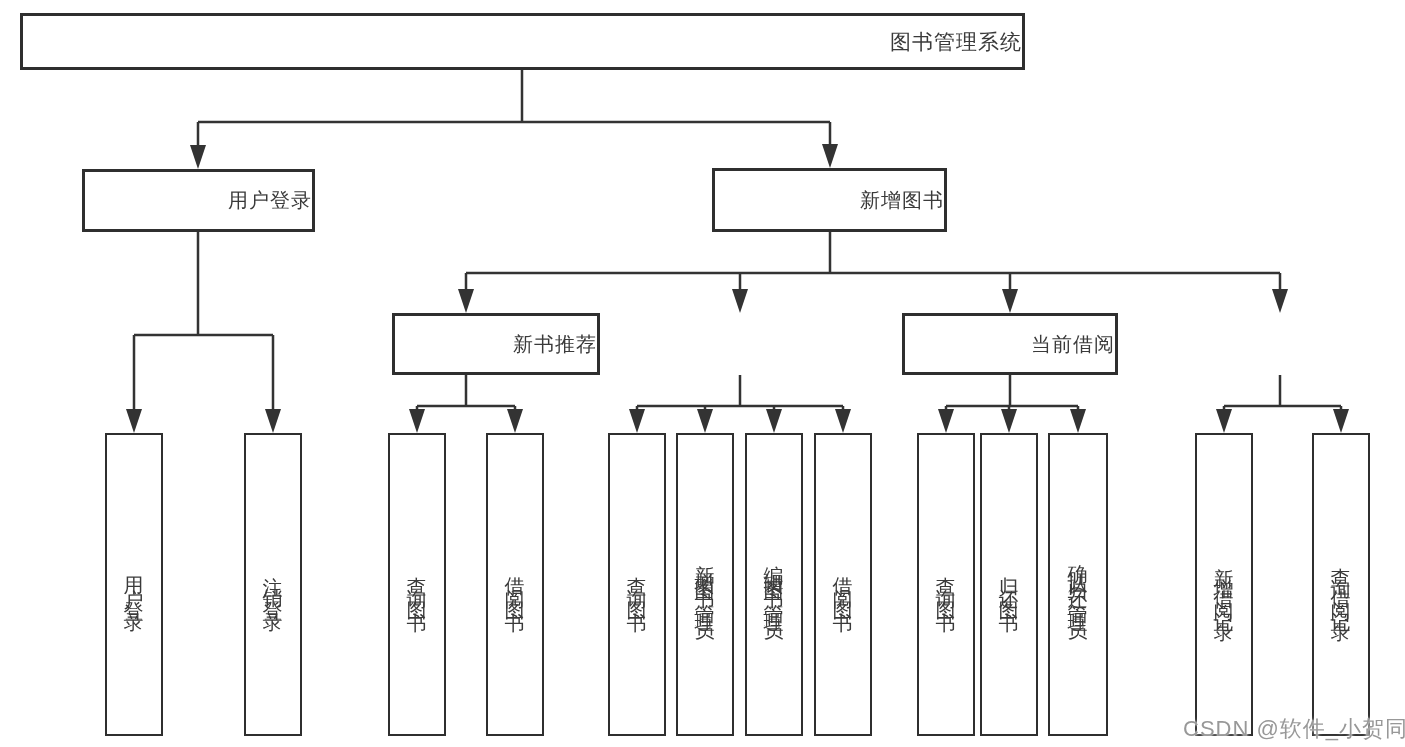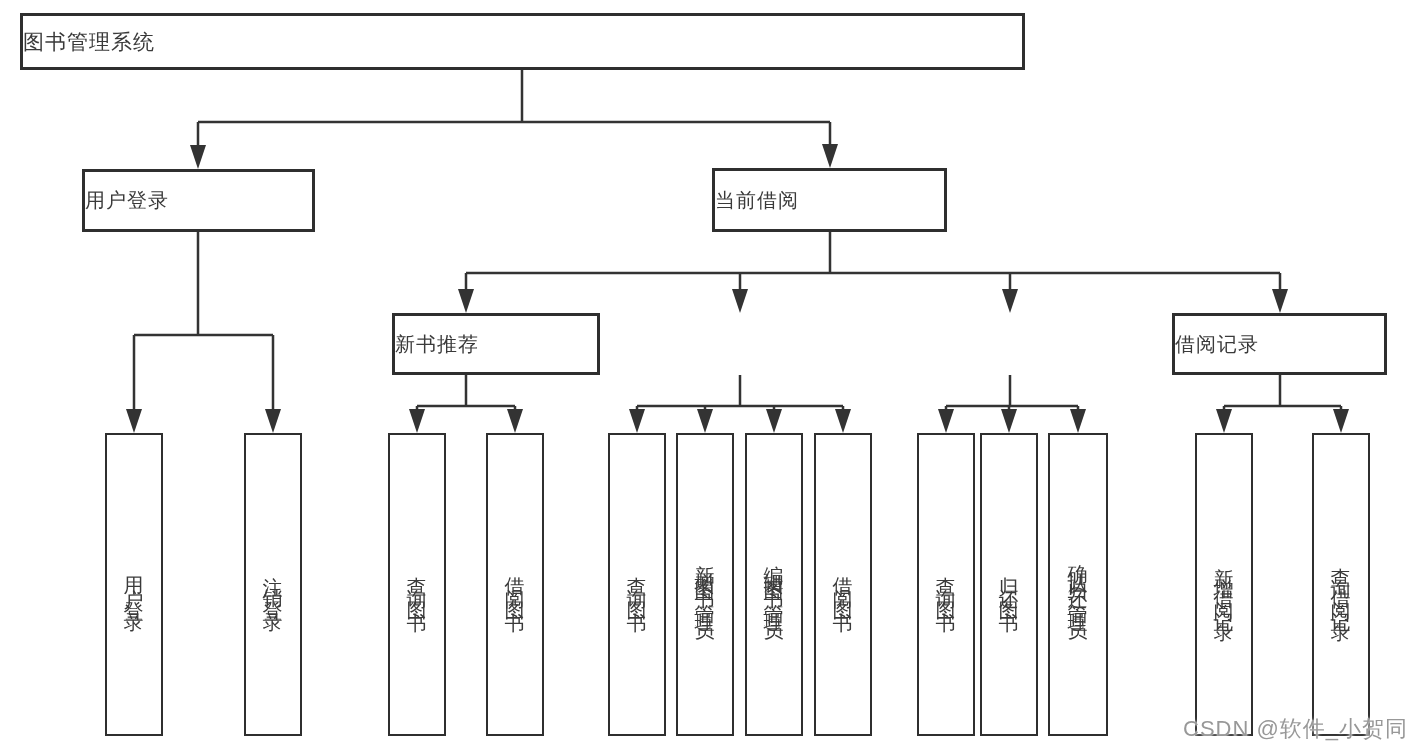--- a/index.html
+++ b/index.html
@@ -8,21 +8,21 @@
     width:1405px;height:747px;
     background:#ffffff;
     font-family:"Liberation Sans","DejaVu Sans",sans-serif;
     overflow:hidden;
   }
   .node{
     position:absolute;
     box-sizing:border-box;
     border:3px solid #2f2f2f;
     background:#ffffff;
-    display:flex;align-items:center;justify-content:flex-start;
+    display:flex;align-items:center;justify-content:flex-end;
     color:#3a3a3a;
     font-size:20px;
     letter-spacing:1px;
     z-index:2;
   }
   .node.root{font-size:21px;}
   .leaf{
     position:absolute;
     box-sizing:border-box;
     border:2.5px solid #2f2f2f;
@@ -108,28 +108,28 @@
   </svg>
 
   <div class="node root" style="left:20px;top:13px;width:1005px;height:57px;">
     <span>图书管理系统</span>
   </div>
 
   <div class="node" style="left:82px;top:169px;width:233px;height:63px;">
     <span>用户登录</span>
   </div>
   <div class="node" style="left:712px;top:168px;width:235px;height:64px;">
-    <span>当前借阅</span>
+    <span>新增图书</span>
   </div>
 
   <div class="node" style="left:362px;top:313px;width:208px;height:62px;margin-left:30px;">
     <span>新书推荐</span>
   </div>
-  <div class="node" style="left:1172px;top:313px;width:215px;height:62px;">
-    <span>借阅记录</span>
+  <div class="node" style="left:902px;top:313px;width:216px;height:62px;">
+    <span>当前借阅</span>
   </div>
 
   <div class="leaf sp4" style="left:105px;">
     <span class="vtext">用户登录</span>
   </div>
   <div class="leaf sp4" style="left:244px;">
     <span class="vtext">注销登录</span>
   </div>
 
   <div class="leaf sp4" style="left:388px;">

